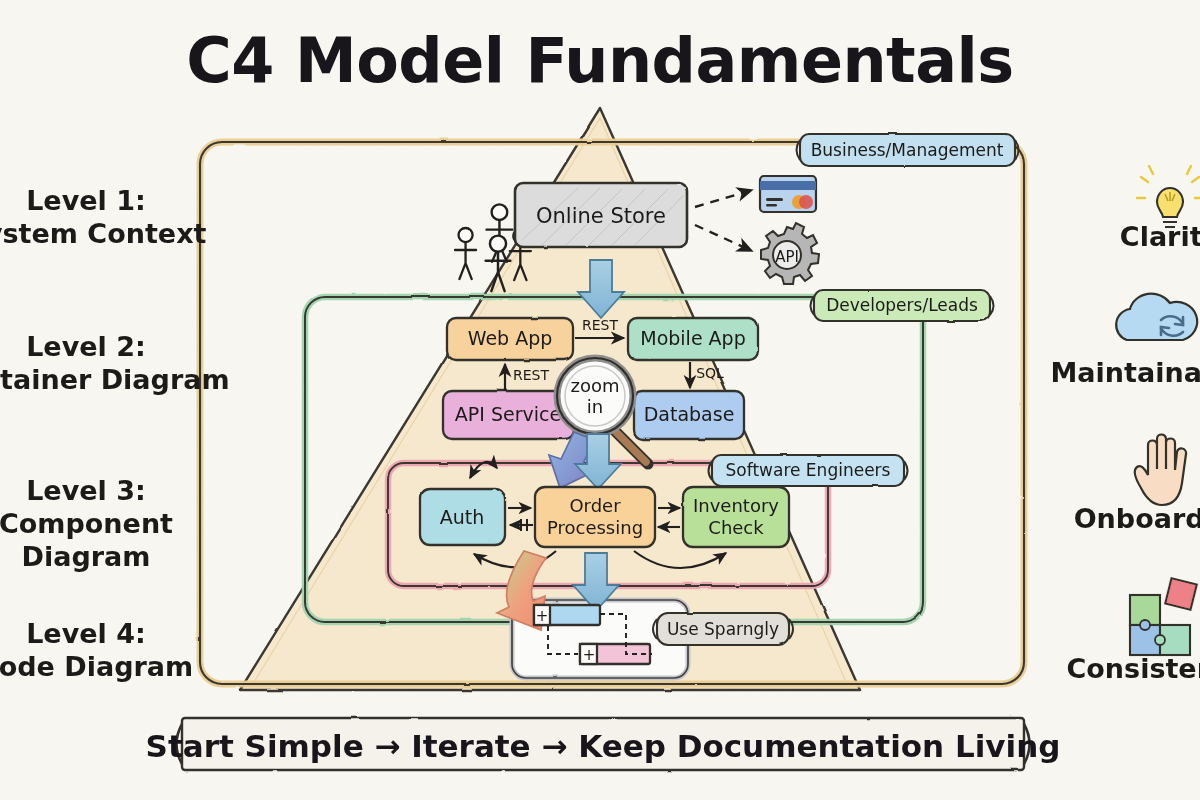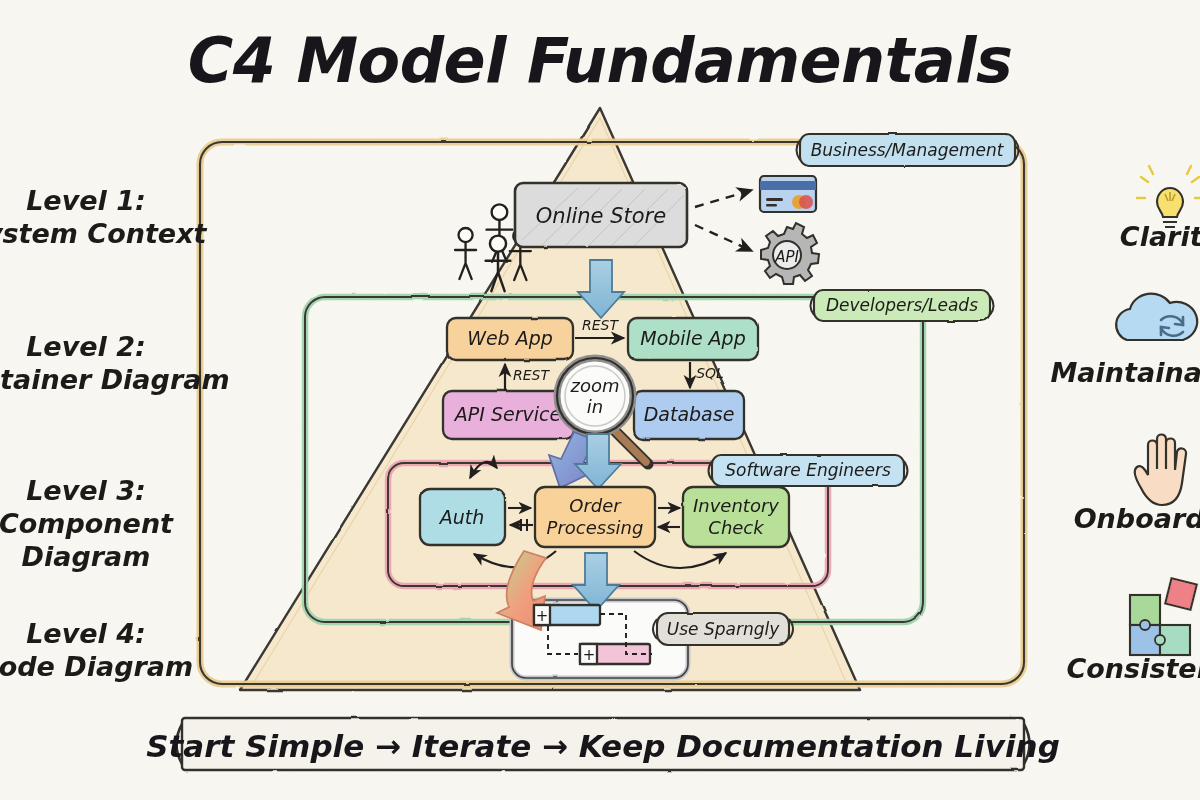--- a/index.html
+++ b/index.html
@@ -2,21 +2,21 @@
 <html><head>
 <meta charset="utf-8">
 <style>
   html,body{margin:0;padding:0;}
   body{
     width:1200px;height:800px;overflow:hidden;
     background:#f8f7f1;
     font-family:"DejaVu Sans", sans-serif;
     position:relative;
   }
-  #stage{position:absolute;inset:0;width:979px;height:800px;font-style:italic;}
+  #stage{position:absolute;inset:0;width:979px;height:800px;}
   svg#scene{position:absolute;top:0;left:0;width:1200px;height:800px;}
 </style>
 </head>
 <body>
 
 <div id="stage">
 <svg id="scene" viewBox="0 0 1200 800">
   <defs>
     <filter id="rough" x="-20%" y="-20%" width="140%" height="140%">
       <feTurbulence type="fractalNoise" baseFrequency="0.035" numOctaves="3" seed="7" result="n"></feTurbulence>

